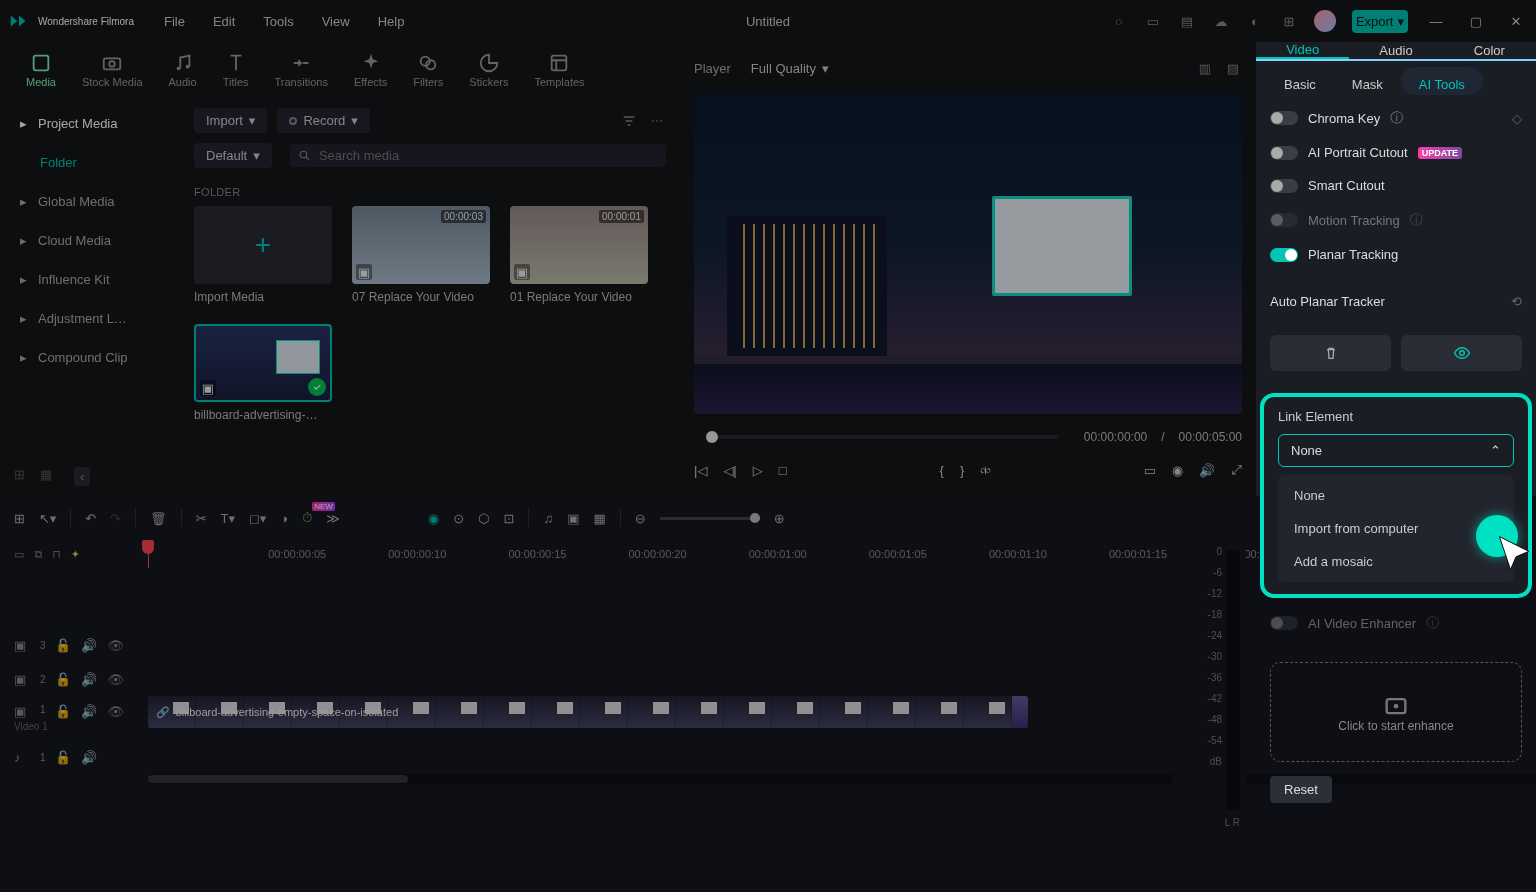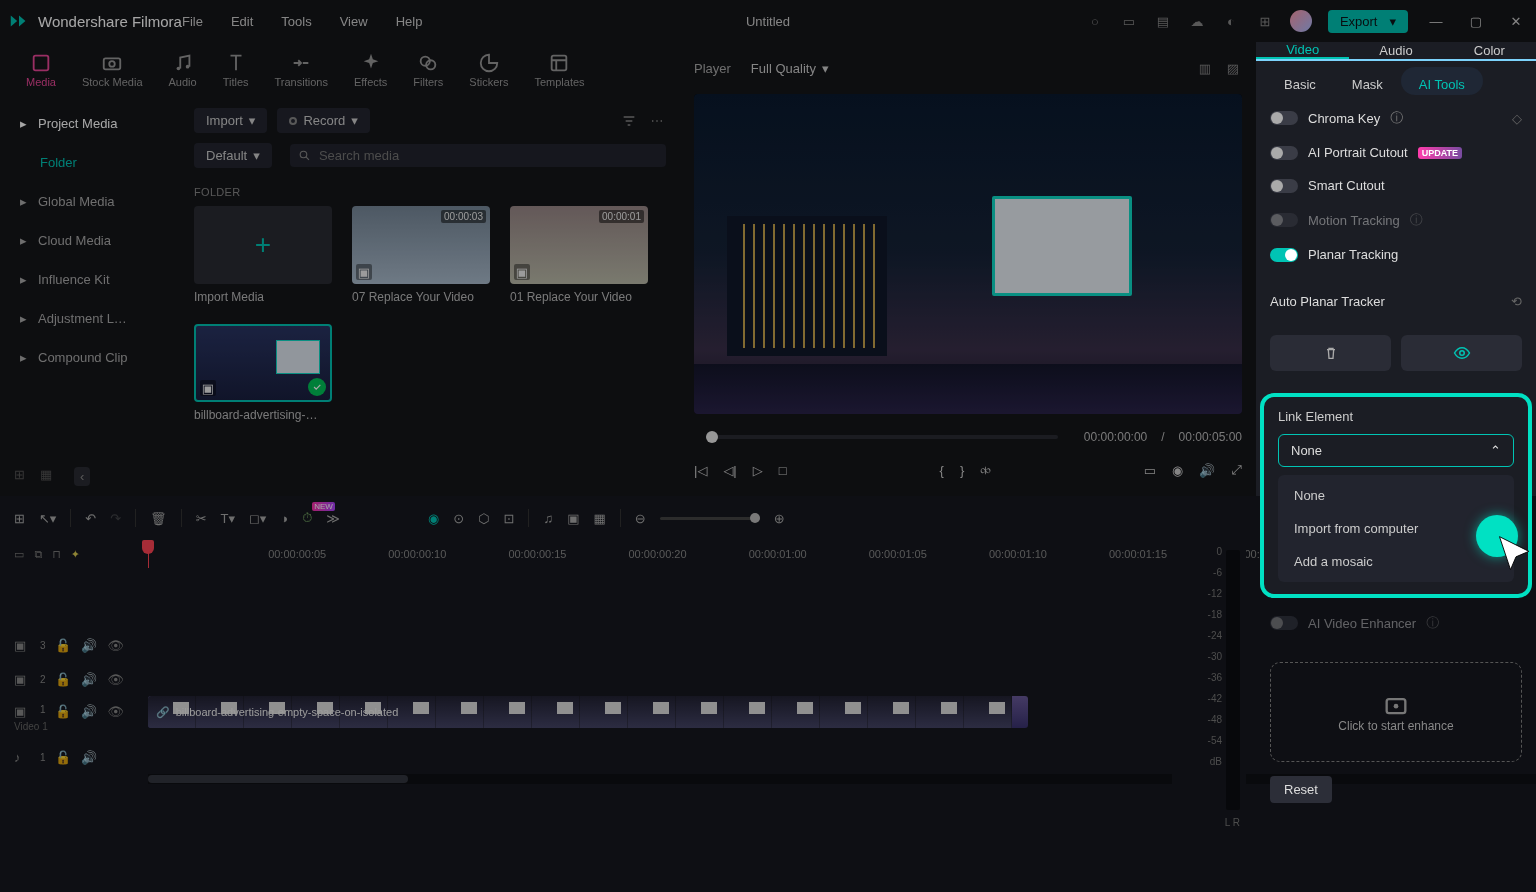--- a/index.html
+++ b/index.html
@@ -1,33 +1,33 @@
 <!DOCTYPE html>
 <html><head>
 <meta charset="utf-8">
 <style>
 *{margin:0;padding:0;box-sizing:border-box;font-family:-apple-system,Segoe UI,Arial,sans-serif;user-select:none}
 body{background:#0d0d11;color:#ccc;width:1536px;height:892px;overflow:hidden;position:relative;font-size:13px}
 svg{display:block}
 .topbar{height:42px;display:flex;align-items:center;padding:0 8px;background:#15161a}
 .app-logo{width:22px;height:22px;margin-right:8px}
-.app-name{color:#fff;font-size:15px;}
+.app-name{color:#fff;font-size:10px;margin-right:30px}
 .menu-items{display:flex;gap:28px}
 .menu-item{color:#ccc;font-size:13px;cursor:pointer}
 .doc-title{position:absolute;left:50%;transform:translateX(-50%);color:#ccc;font-size:13px}
 .top-right{position:absolute;right:8px;display:flex;align-items:center;gap:16px}
 .icon-btn{width:18px;height:18px;color:#888;cursor:pointer;display:flex;align-items:center;justify-content:center}
 .avatar{width:22px;height:22px;border-radius:50%;background:linear-gradient(135deg,#f9a,#abf)}
-.export-btn{background:#00c4b4;color:#0d1519;padding:4px 12px;border-radius:4px;font-size:13px;display:flex;align-items:center;gap:12px;cursor:pointer}
+.export-btn{background:#00c4b4;color:#0d1519;padding:4px 4px;border-radius:4px;font-size:13px;display:flex;align-items:center;gap:4px;cursor:pointer}
 .win-btn{width:24px;height:24px;color:#ccc;cursor:pointer;display:flex;align-items:center;justify-content:center}
 .main{display:flex;height:454px}
 .left-panel{width:680px;display:flex;flex-direction:column;background:#15161a}
 .module-tabs{display:flex;height:56px;padding:6px 20px 0;gap:14px;background:#15161a}
 .module-tab{display:flex;flex-direction:column;align-items:center;gap:2px;padding:4px 6px;cursor:pointer;color:#999}
-.module-tab.active{color:#ec4899}
+.module-tab.active{color:#86efac}
 .module-tab-icon{width:22px;height:22px}
 .module-tab-label{font-size:11px}
 .mod-body{flex:1;display:flex}
 .sidebar{width:180px;padding:8px;display:flex;flex-direction:column;gap:4px;position:relative}
 .side-item{display:flex;align-items:center;gap:8px;padding:10px 12px;border-radius:4px;cursor:pointer;color:#aaa;font-size:13px}
 .side-item.active{color:#fff}
 .side-sub{color:#00c4b4;padding-left:32px;font-size:13px}
 .chevr{width:10px}
 .side-collapse{position:absolute;bottom:10px;left:14px;display:flex;gap:8px}
 .side-collapse .mi{width:18px;height:18px;color:#555;cursor:pointer}

